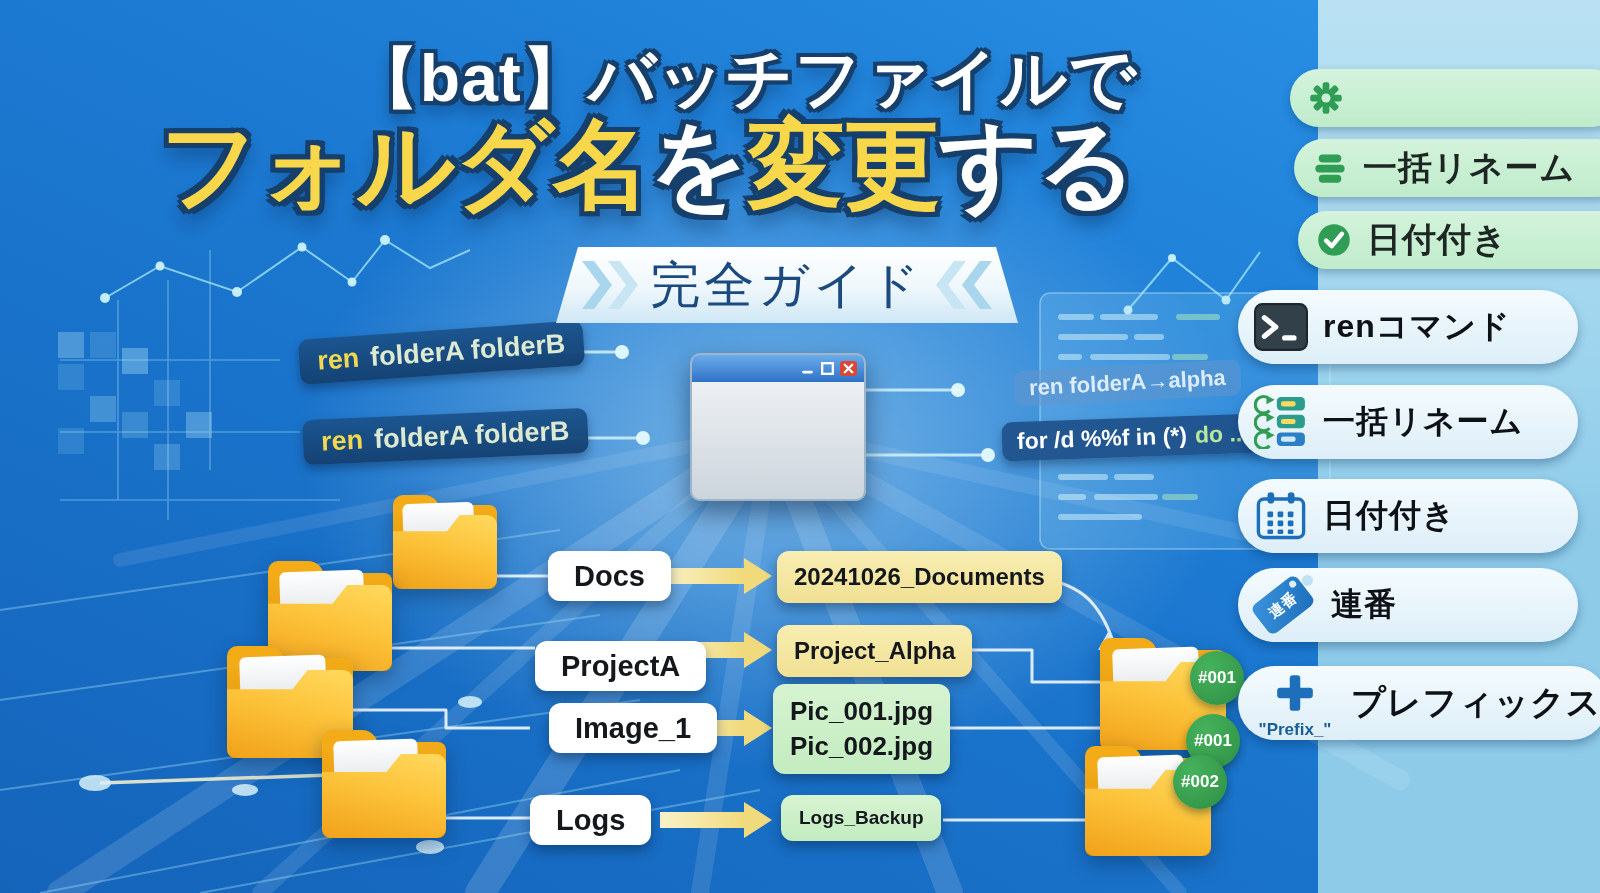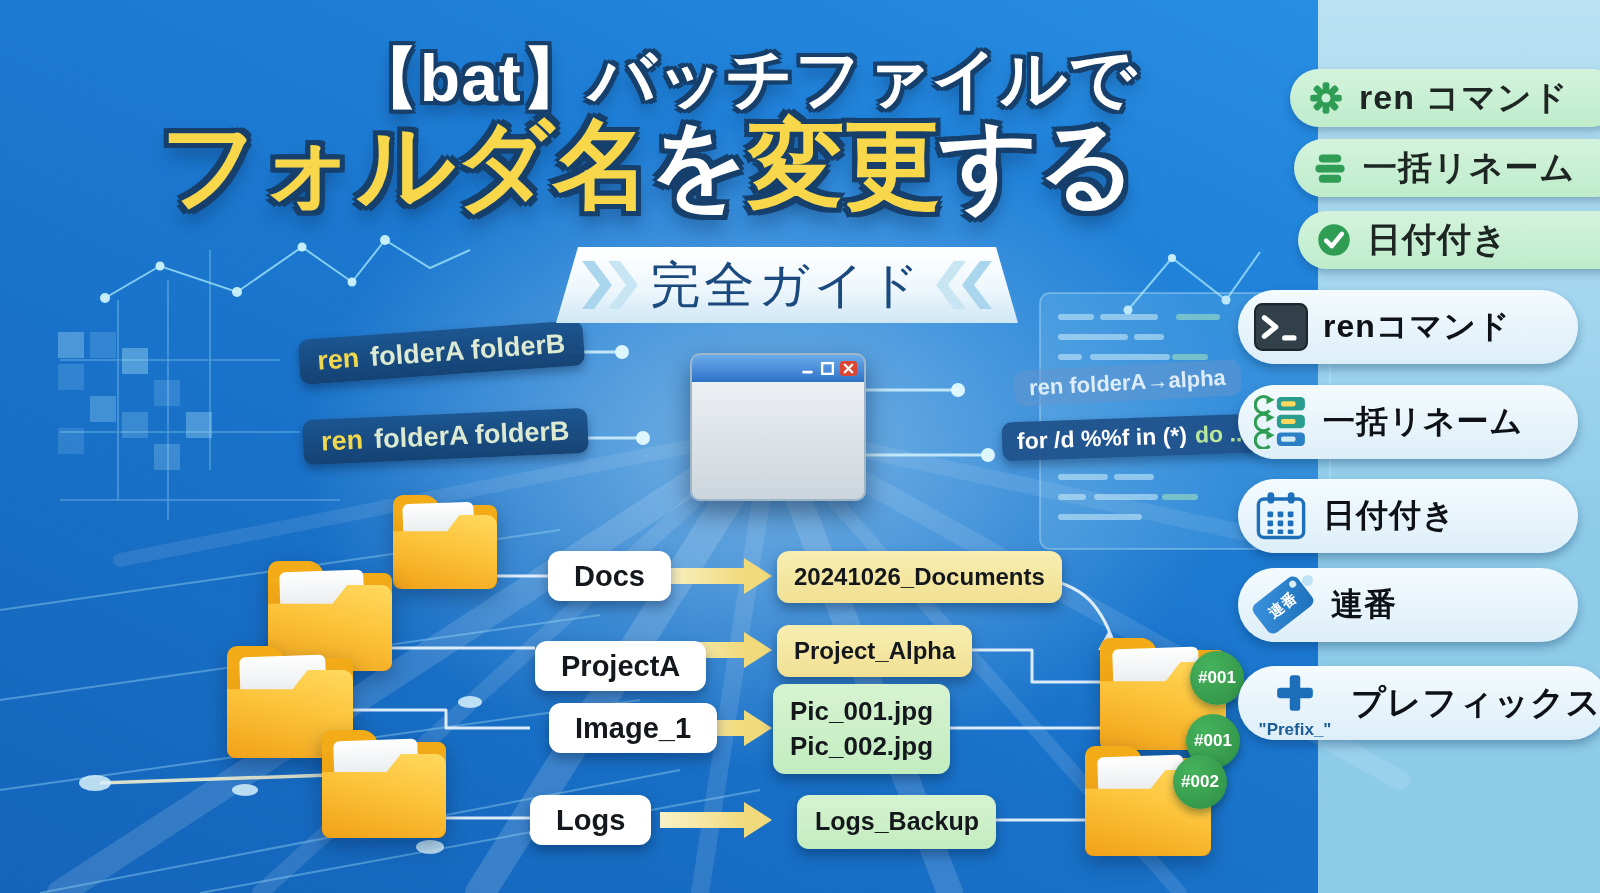--- a/index.html
+++ b/index.html
@@ -99,21 +99,21 @@
   .tbox.yellow{background:linear-gradient(180deg,#f8eeb2,#f1e093);}
   .tbox.green{background:linear-gradient(180deg,#d6f3d0,#c3ecc0);}
   .arrow{position:absolute;z-index:3;width:112px;height:36px;}
   .arrow .shaft{position:absolute;left:0;top:10px;width:84px;height:16px;
     background:linear-gradient(90deg,#f9f2c8,#f1da7c);}
   .arrow .head{position:absolute;left:84px;top:0;width:0;height:0;
     border-top:18px solid transparent;border-bottom:18px solid transparent;border-left:28px solid #f1da7c;}
   .r1f{left:548px;top:551px;} .r1a{left:660px;top:558px;} .r1t{left:777px;top:551px;}
   .r2f{left:535px;top:625px;margin-top:16px;} .r2a{left:660px;top:632px;} .r2t{left:777px;top:625px;}
   .r3f{left:549px;top:703px;} .r3a{left:660px;top:710px;} .r3t{left:773px;top:684px;font-size:26px;}
-  .r4f{left:530px;top:795px;} .r4a{left:660px;top:802px;} .r4t{left:797px;top:795px;font-size:25px;padding-left:18px;}
+  .r4f{left:530px;top:795px;} .r4a{left:660px;top:802px;} .r4t{left:781px;top:795px;font-size:19px;padding-left:18px;}
 
   
   .folder{position:absolute;z-index:3;filter:drop-shadow(0 8px 10px rgba(0,25,60,.35));}
   .folder .back{position:absolute;inset:0;background:linear-gradient(180deg,#f3ac18,#e1920e);border-radius:8px;}
   .folder .back::before{content:"";position:absolute;top:-12%;left:0;width:45%;height:22%;
     background:#f3ac18;border-radius:10px 16px 0 0;}
   .folder .paper{position:absolute;left:10%;right:22%;top:-2%;height:52%;
     background:linear-gradient(180deg,#ffffff,#dfe3e6);border-radius:6px;transform:rotate(-2deg);}
   .folder .front{position:absolute;left:0;right:0;bottom:0;top:12%;
     background:linear-gradient(195deg,#ffd95e 0%,#fcc33a 45%,#f0a119 100%);
@@ -268,21 +268,20 @@
           <g fill="#2f9e54">
             <rect x="13" y="2" width="6" height="28" rx="2"></rect>
             <rect x="2" y="13" width="28" height="6" rx="2"></rect>
             <rect x="13" y="2" width="6" height="28" rx="2" transform="rotate(45 16 16)"></rect>
             <rect x="13" y="2" width="6" height="28" rx="2" transform="rotate(-45 16 16)"></rect>
             <circle cx="16" cy="16" r="8"></circle>
           </g>
           <circle cx="16" cy="16" r="4" fill="#cbf0d5"></circle>
         </svg>
     </span>
-    <span class="lbl">ren コマンド</span>
   </div>
   <div class="gpill gp2">
     <span class="gicon">
       <svg viewBox="0 0 32 32" width="36" height="36" fill="#2f9e54">
           <rect x="6" y="4" width="20" height="7" rx="3.5"></rect>
           <rect x="3" y="13" width="26" height="7" rx="3.5"></rect>
           <rect x="6" y="22" width="20" height="7" rx="3.5"></rect>
         </svg>
     </span>
     <span class="lbl">一括リネーム</span>

